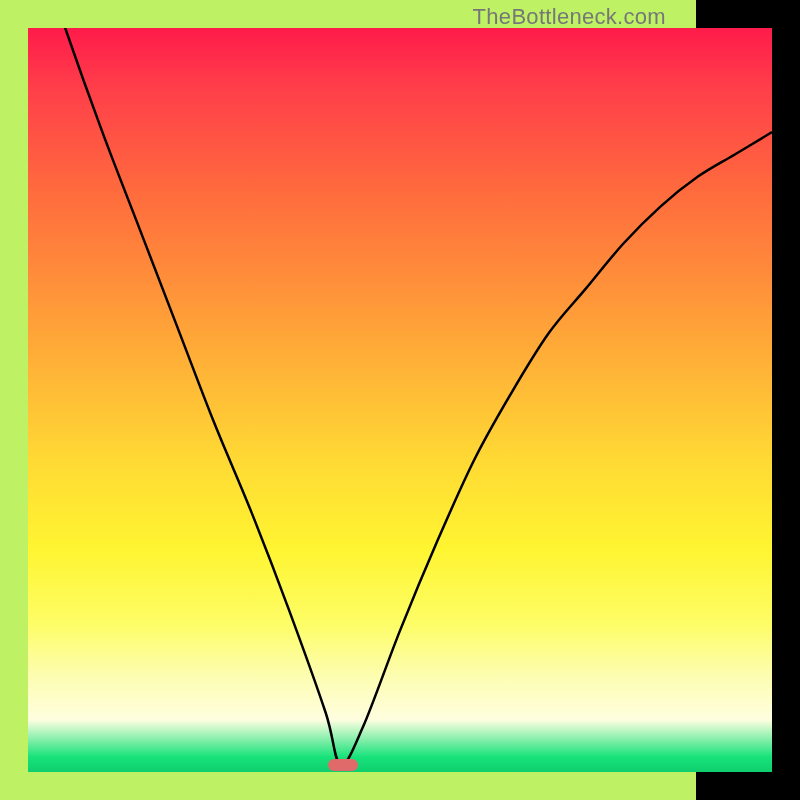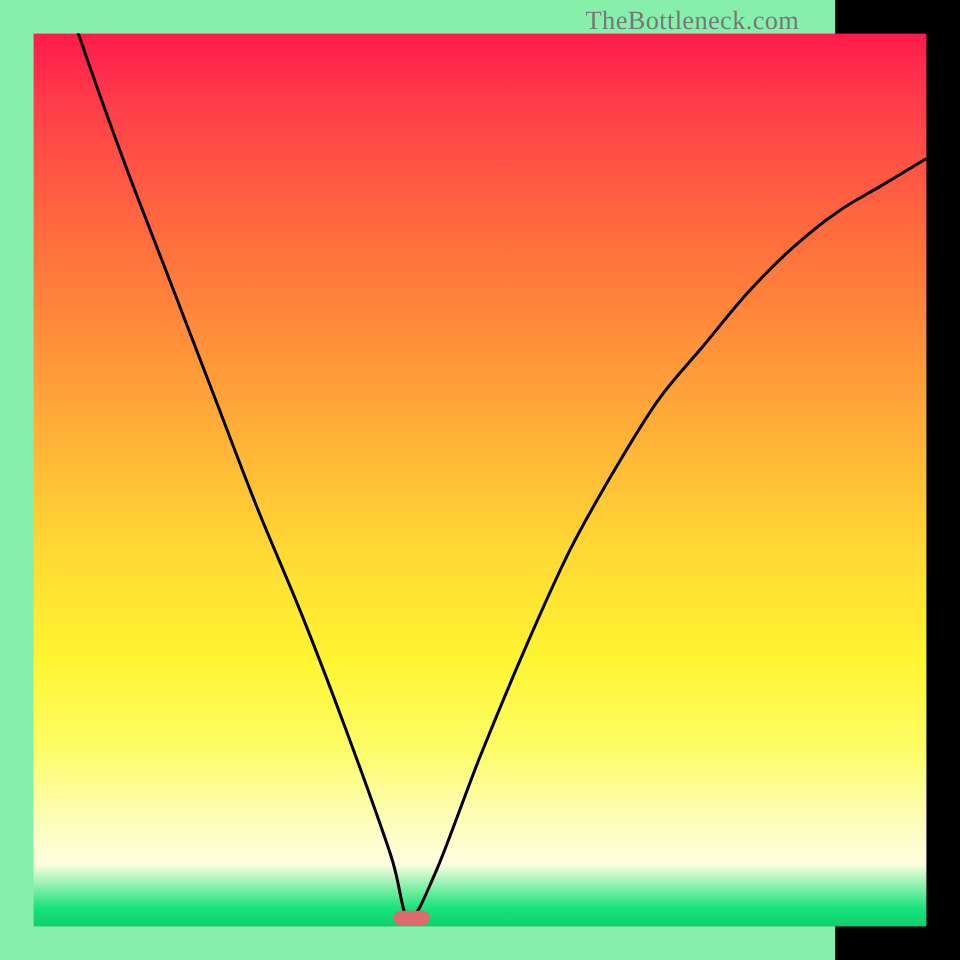--- a/index.html
+++ b/index.html
@@ -8,22 +8,21 @@
     width: 800px;
     height: 800px;
     background: #000;
     font-family: Arial, Helvetica, sans-serif;
     overflow: hidden;
   }
   .frame {
     position: relative;
     width: 696px;
     height: 800px;
-    background: #86efac;
-    font-family: Liberation Serif, serif;
+    background: #bef264;
   }
   .plot-area {
     position: absolute;
     left: 28px;
     top: 28px;
     width: 744px;
     height: 744px;
     background: linear-gradient(to bottom,
       #ff1b4a 0%,
       #ff3e4a 8%,

